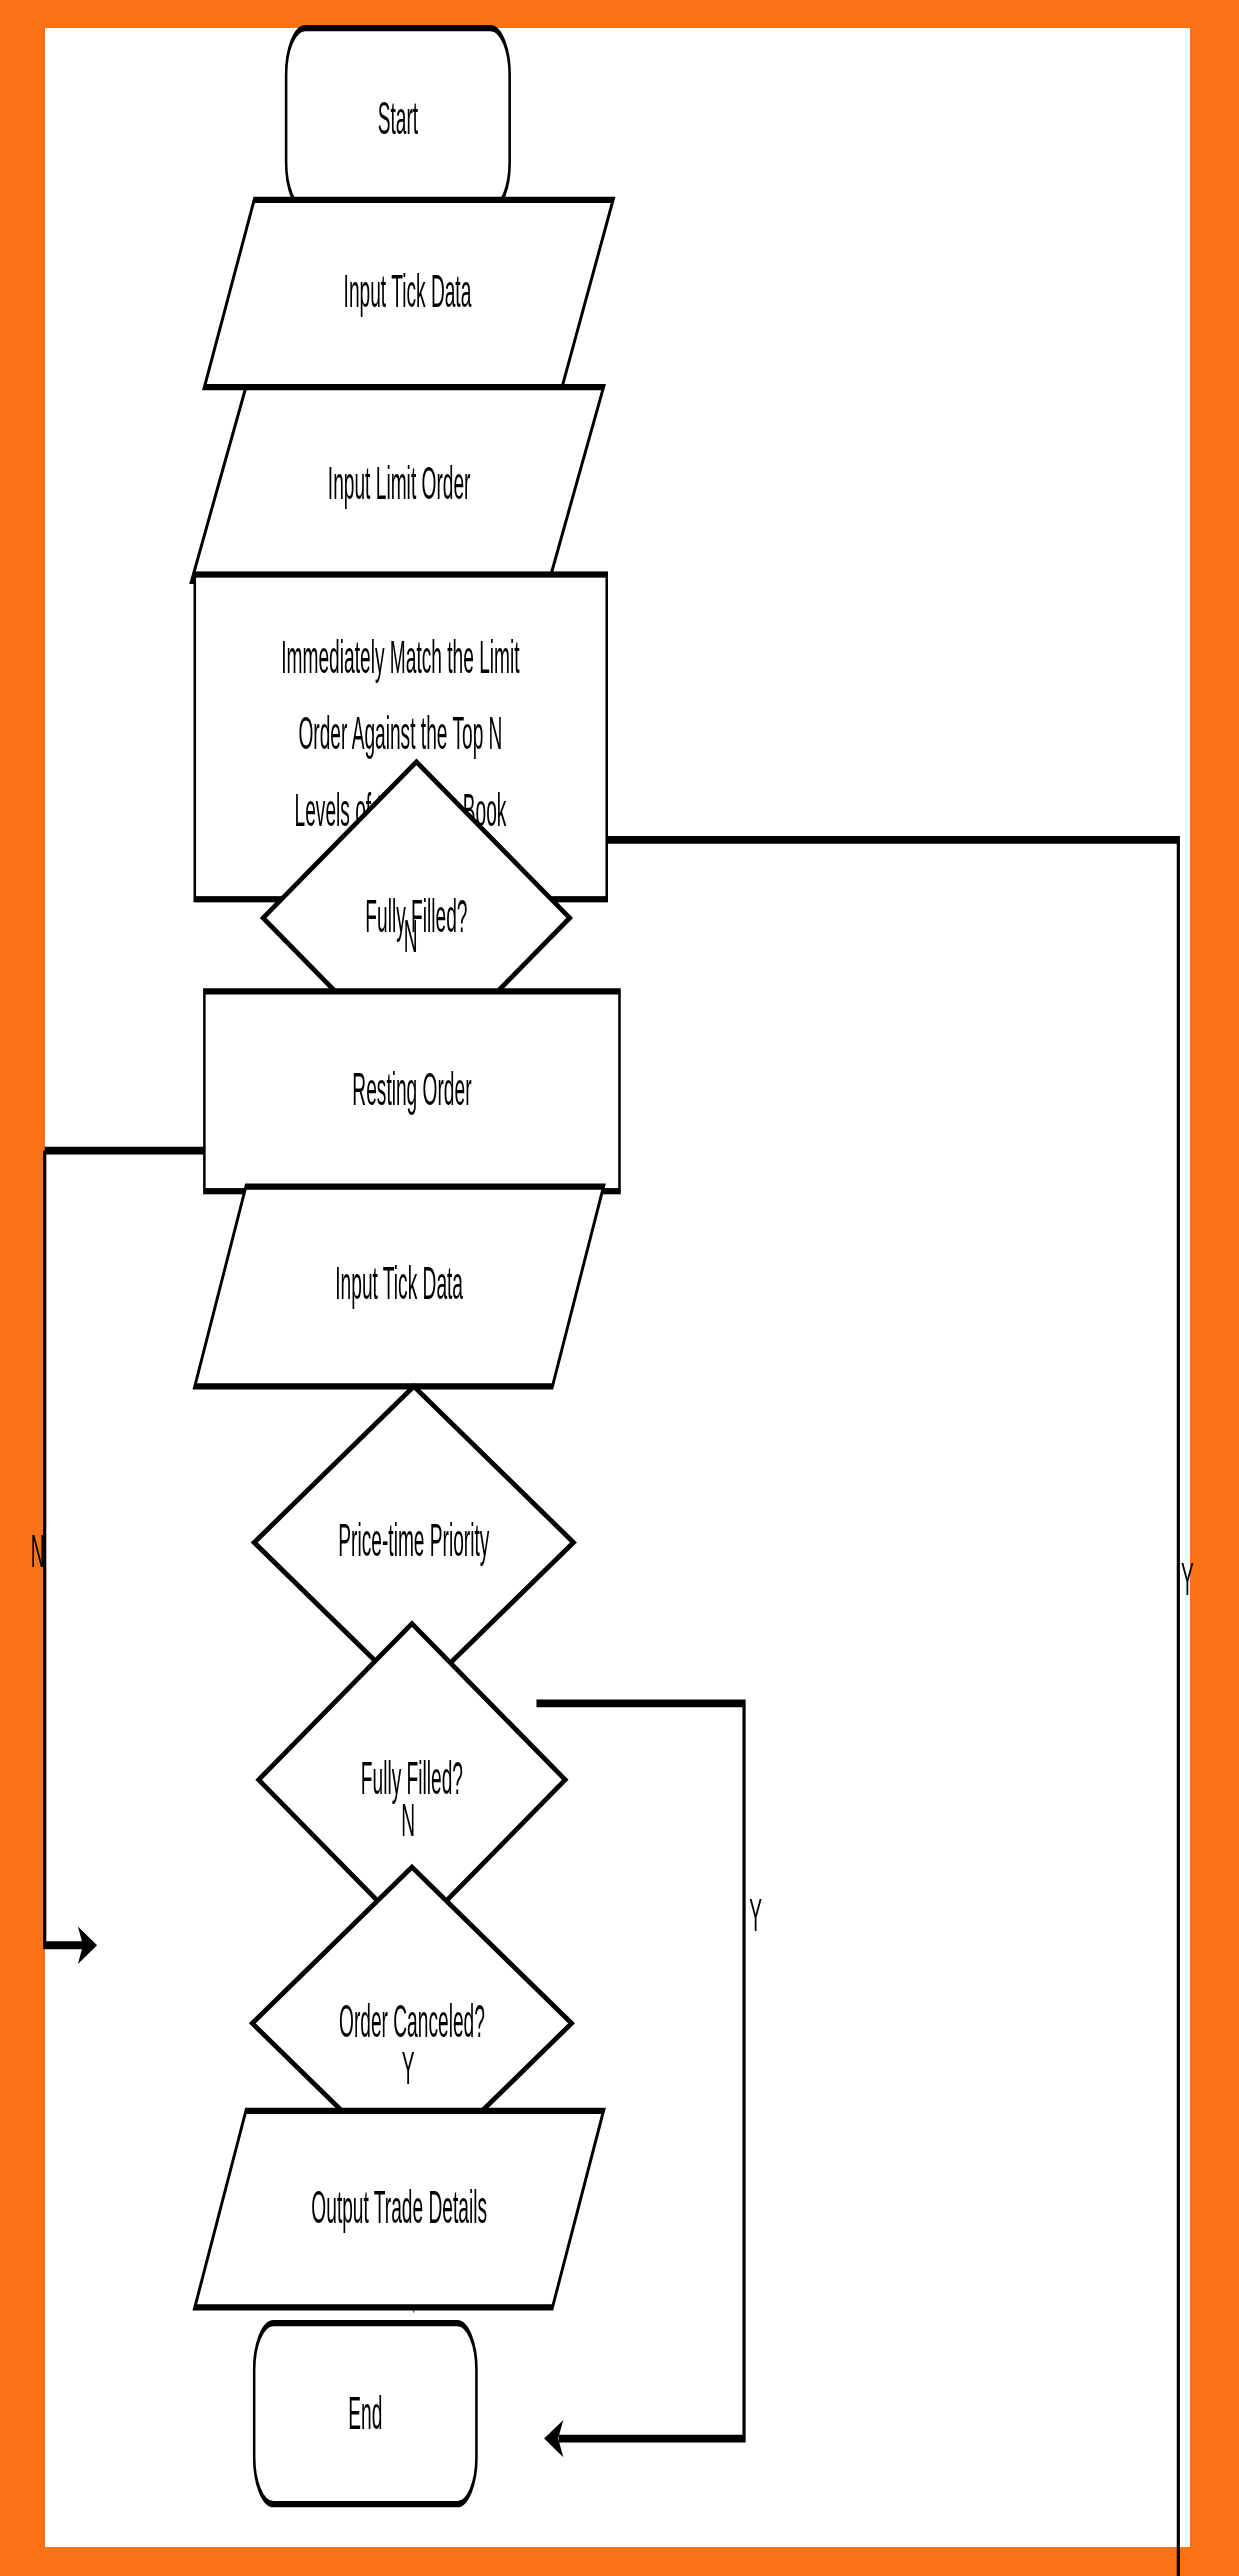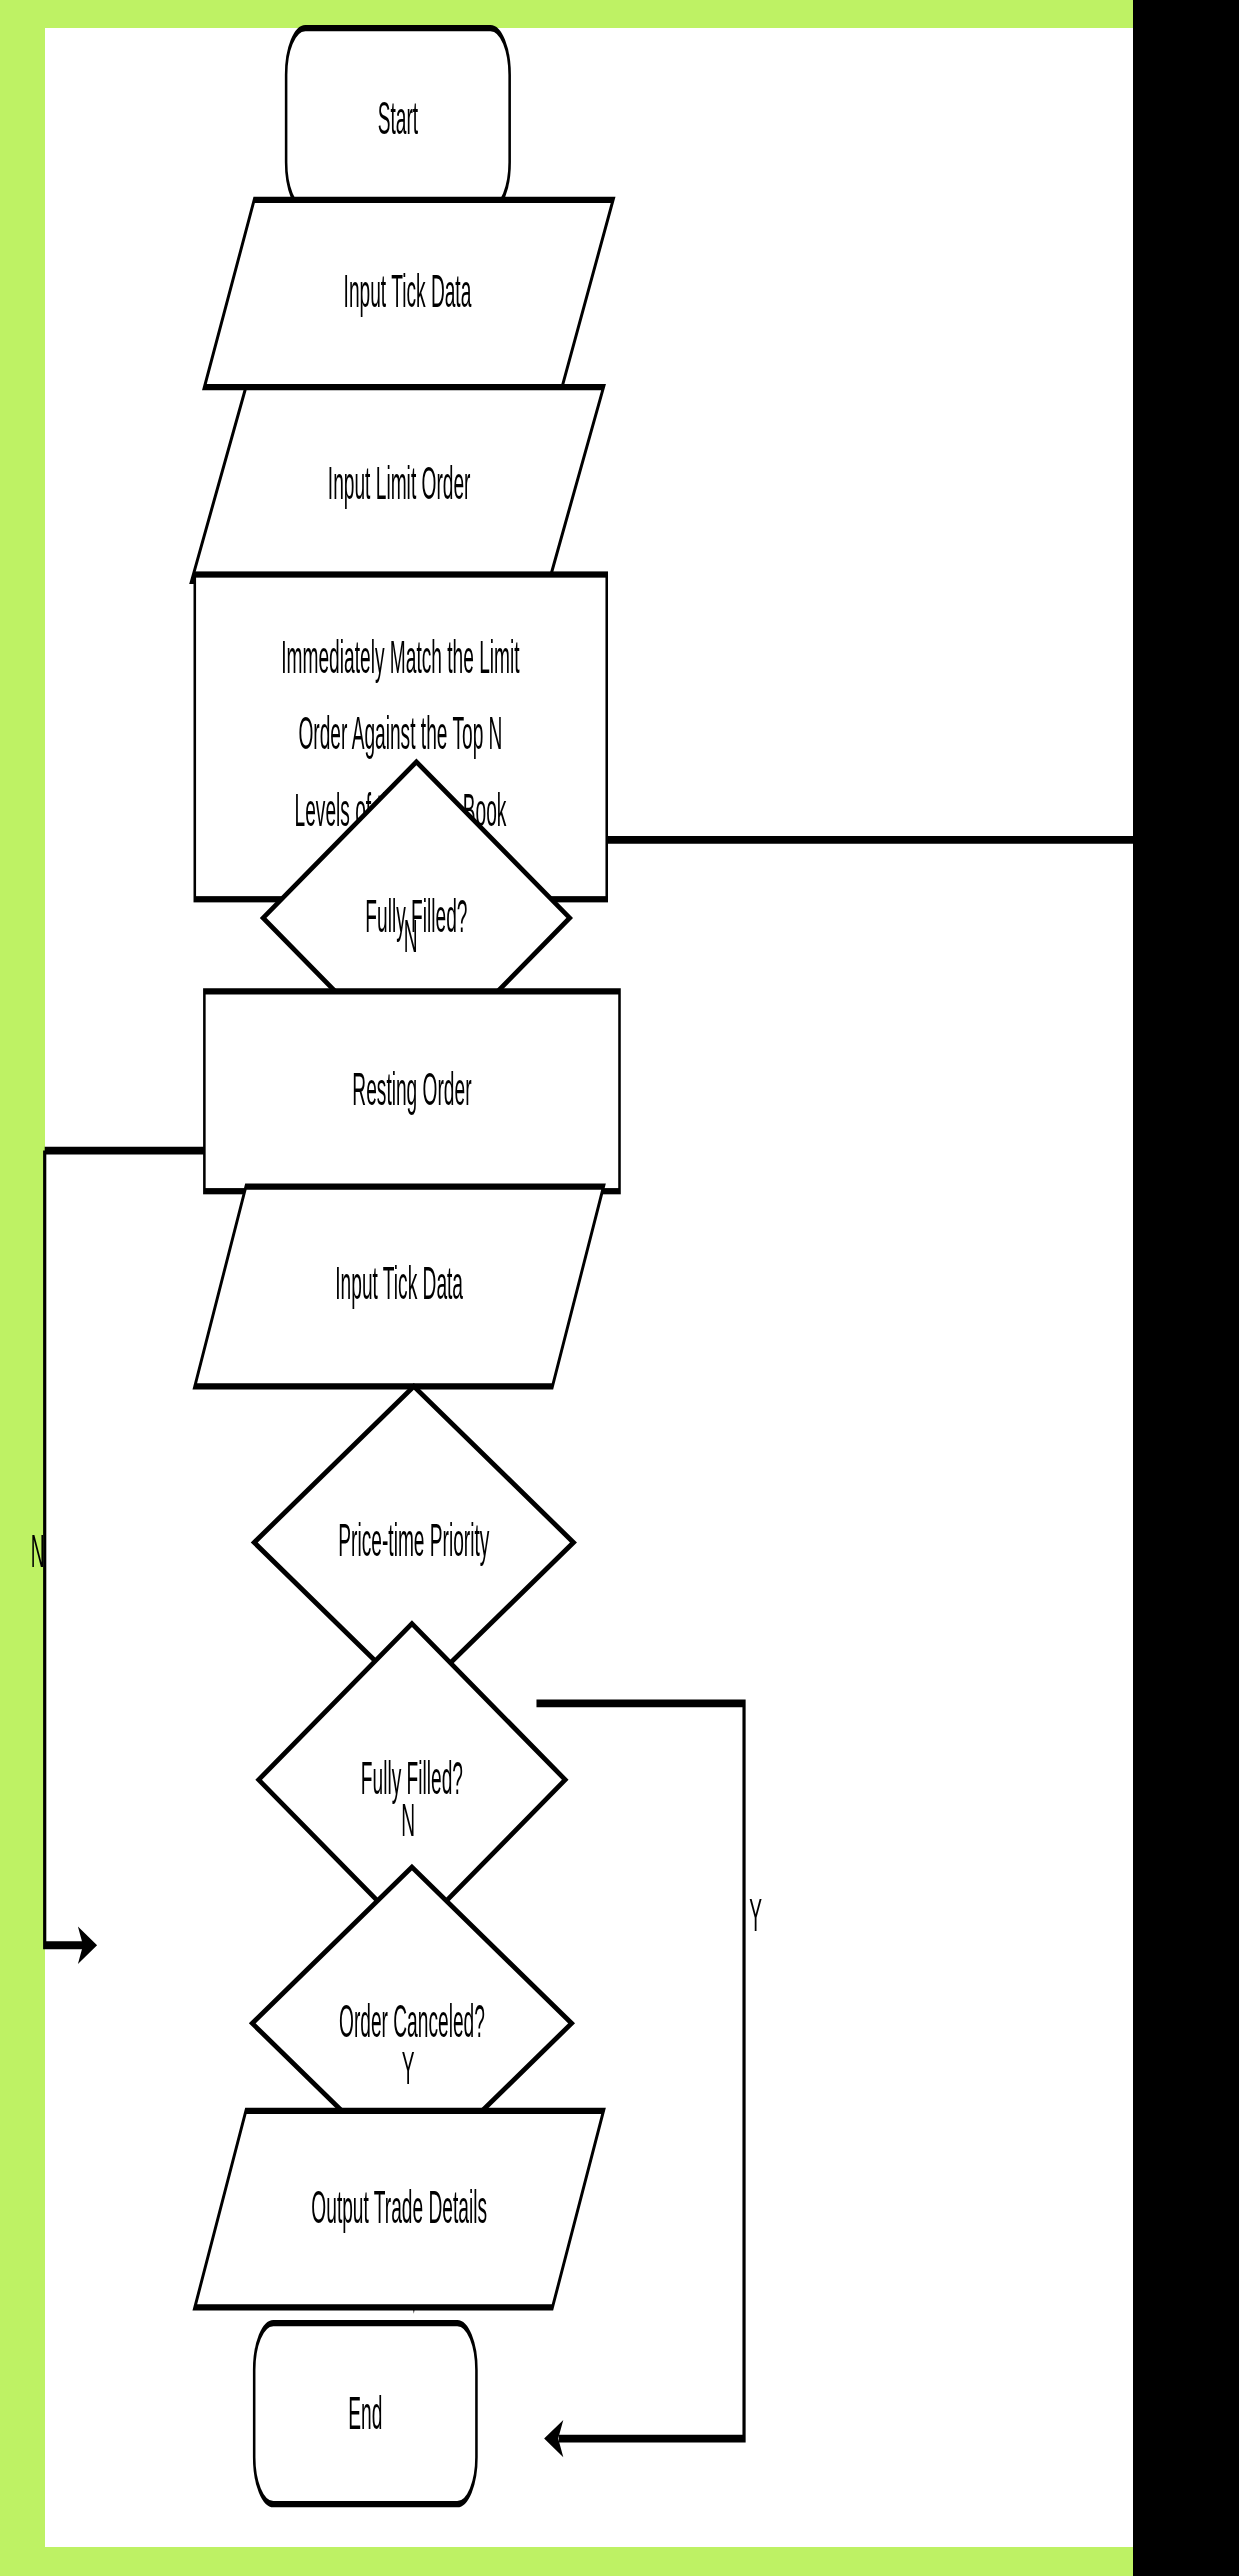--- a/index.html
+++ b/index.html
@@ -2,23 +2,23 @@
 <html style="font-size:10.2px"><head>
 <meta charset="utf-8">
 <style>
   html, body {
     margin: 0;
     padding: 0;
     background: #000000;
   }
   #page {
     position: relative;
-    width: 1133px;
+    width: 1239px;
     height: 2576px;
-    background: #bef264;
+    background: #f97316;
     overflow: hidden;
   }
   #canvas {
     position: absolute;
     left: 45px;
     top: 27.5px;
     width: 1145px;
     height: 2519px;
     background: #ffffff;
   }

